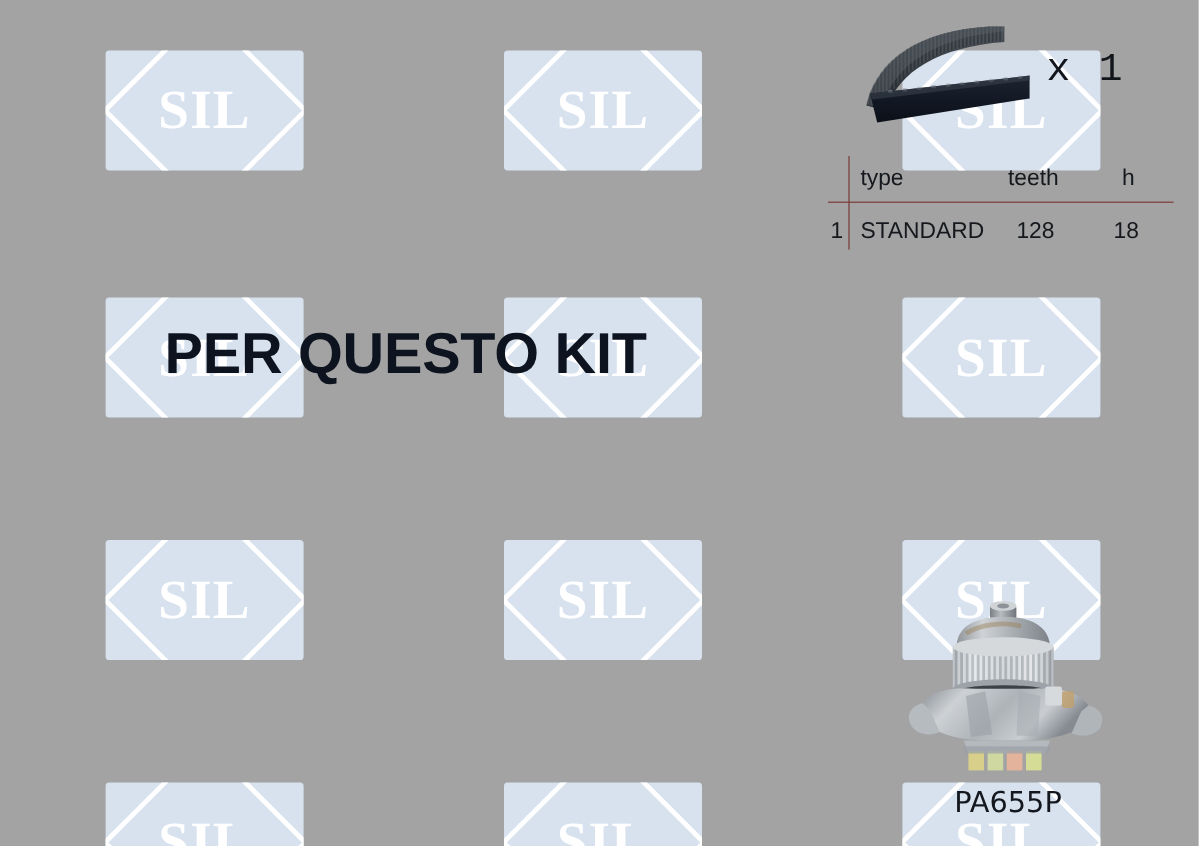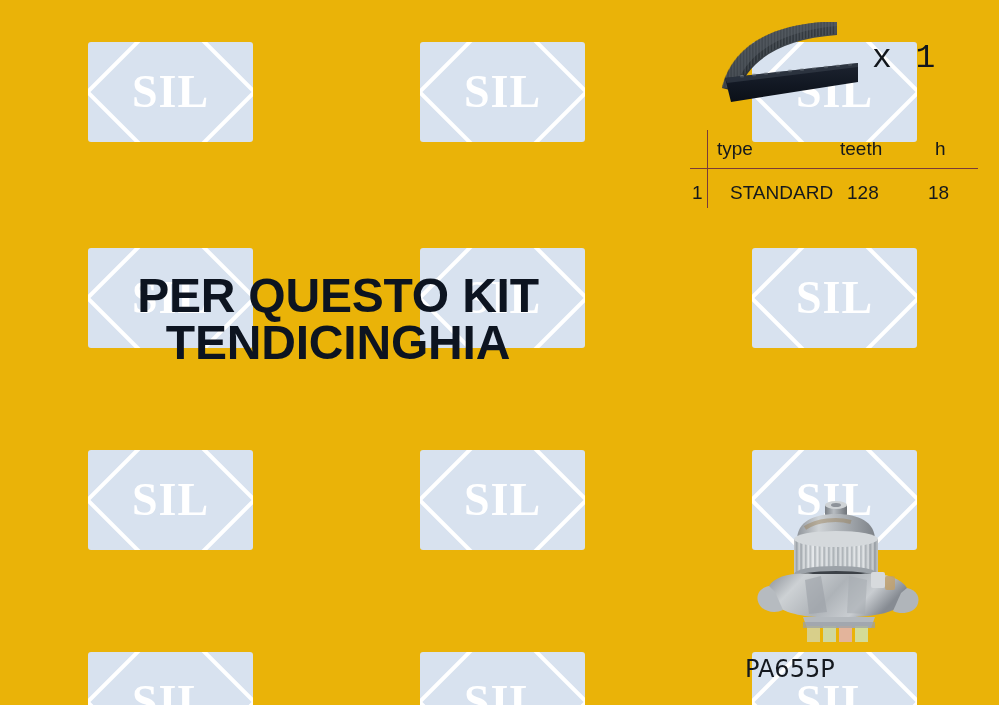--- a/index.html
+++ b/index.html
@@ -4,21 +4,21 @@
 <style>
   html,body{margin:0;padding:0;background:#ffffff;}
   body{
     font-family:"Liberation Sans", sans-serif;
     -webkit-font-smoothing:antialiased;
   }
   #page{
     position:relative;
     width:999px;
     height:705px;
-    background:#eab308;
+    background:#a3a3a3;
     overflow:hidden;
   }
 
   
   #watermark-layer{
     position:absolute;
     inset:0;
     pointer-events:none;
     z-index:1;
   }
@@ -124,21 +124,21 @@
     top:40px;
     width:288px;
     height:1.4px;
     background:#7a3b38;
   }
   #belt-table .cell{position:absolute;white-space:nowrap;}
   .hdr-type{left:27px;top:10px;}
   .hdr-teeth{left:150px;top:10px;}
   .hdr-h{left:245px;top:10px;}
   .row-idx{left:2px;top:54px;}
-  .row-type{left:40px;top:54px;text-align:right;}
+  .row-type{left:27px;top:54px;text-align:right;}
   .row-teeth{left:157px;top:54px;}
   .row-h{left:238px;top:54px;}
 
   
   #pump-panel{
     position:absolute;
     left:745px;
     top:500px;
     width:215px;
     height:205px;
@@ -149,21 +149,21 @@
     left:0px;
     top:0px;
     width:190px;
     height:145px;
   }
   #pump-code{
     position:absolute;
     left:0px;
     top:155px;
     width:190px;
-    text-align:left;
+    text-align:center;
     font-size:24px;
     color:#14181e;
     font-family:"DejaVu Sans", sans-serif;
     letter-spacing:0px;
   }
 </style>
 </head>
 <body>
 
 <div id="page">
@@ -218,21 +218,20 @@
       <div class="wm-text">SIL</div>
     </div>
     <div class="wm" style="left:752px; top:652px;">
       <div class="diamond"></div>
       <div class="wm-text">SIL</div>
     </div>
   </div>
 
   <div id="notice-block">
     <span class="nline">PER QUESTO KIT</span>
-    <span class="nline">TENDICINGHIA</span>
   </div>
 
   <div id="belt-panel">
 
     <svg id="belt-image" viewBox="0 0 180 105">
       <defs>
         <linearGradient id="beltTop" x1="0" y1="0" x2="0" y2="1">
           <stop offset="0%" stop-color="#4a5056"></stop>
           <stop offset="45%" stop-color="#3a4046"></stop>
           <stop offset="100%" stop-color="#23282d"></stop>

